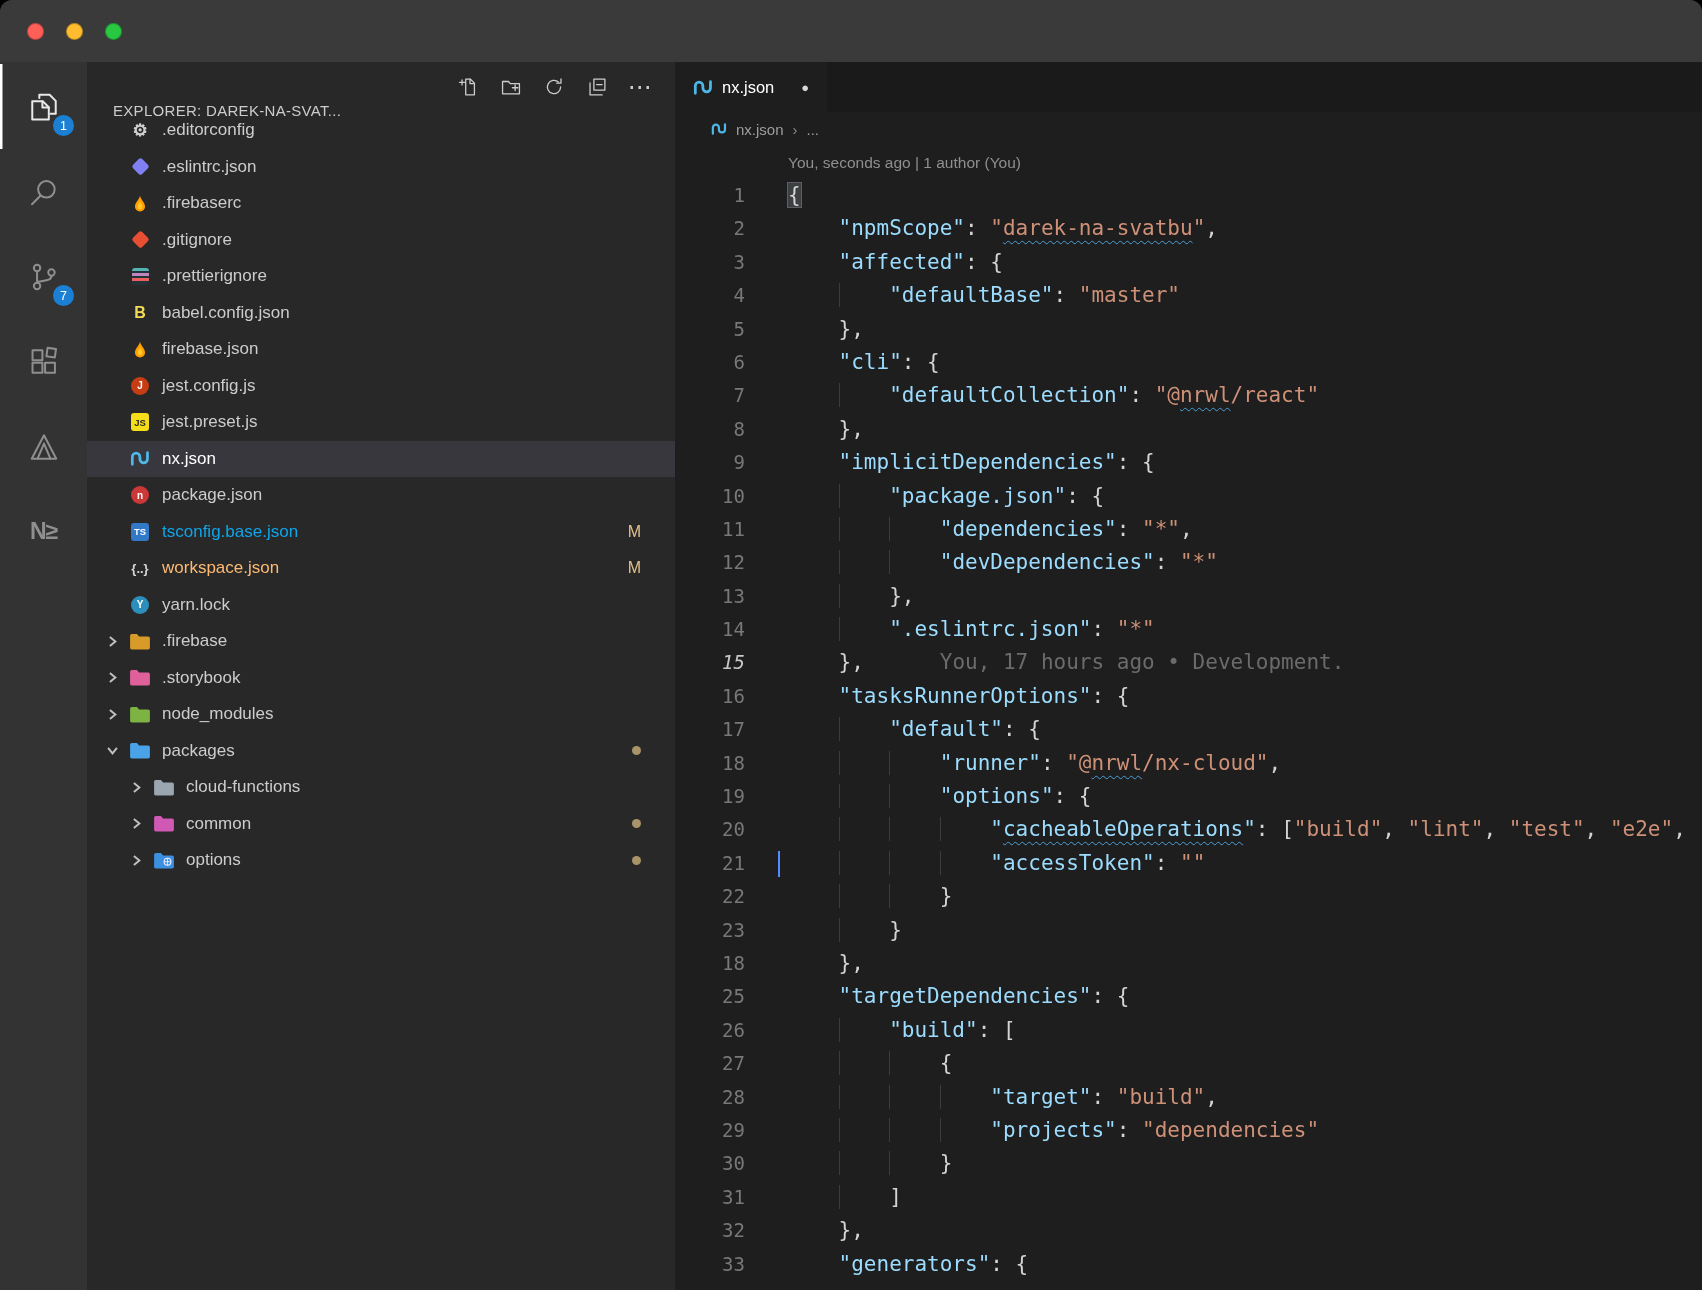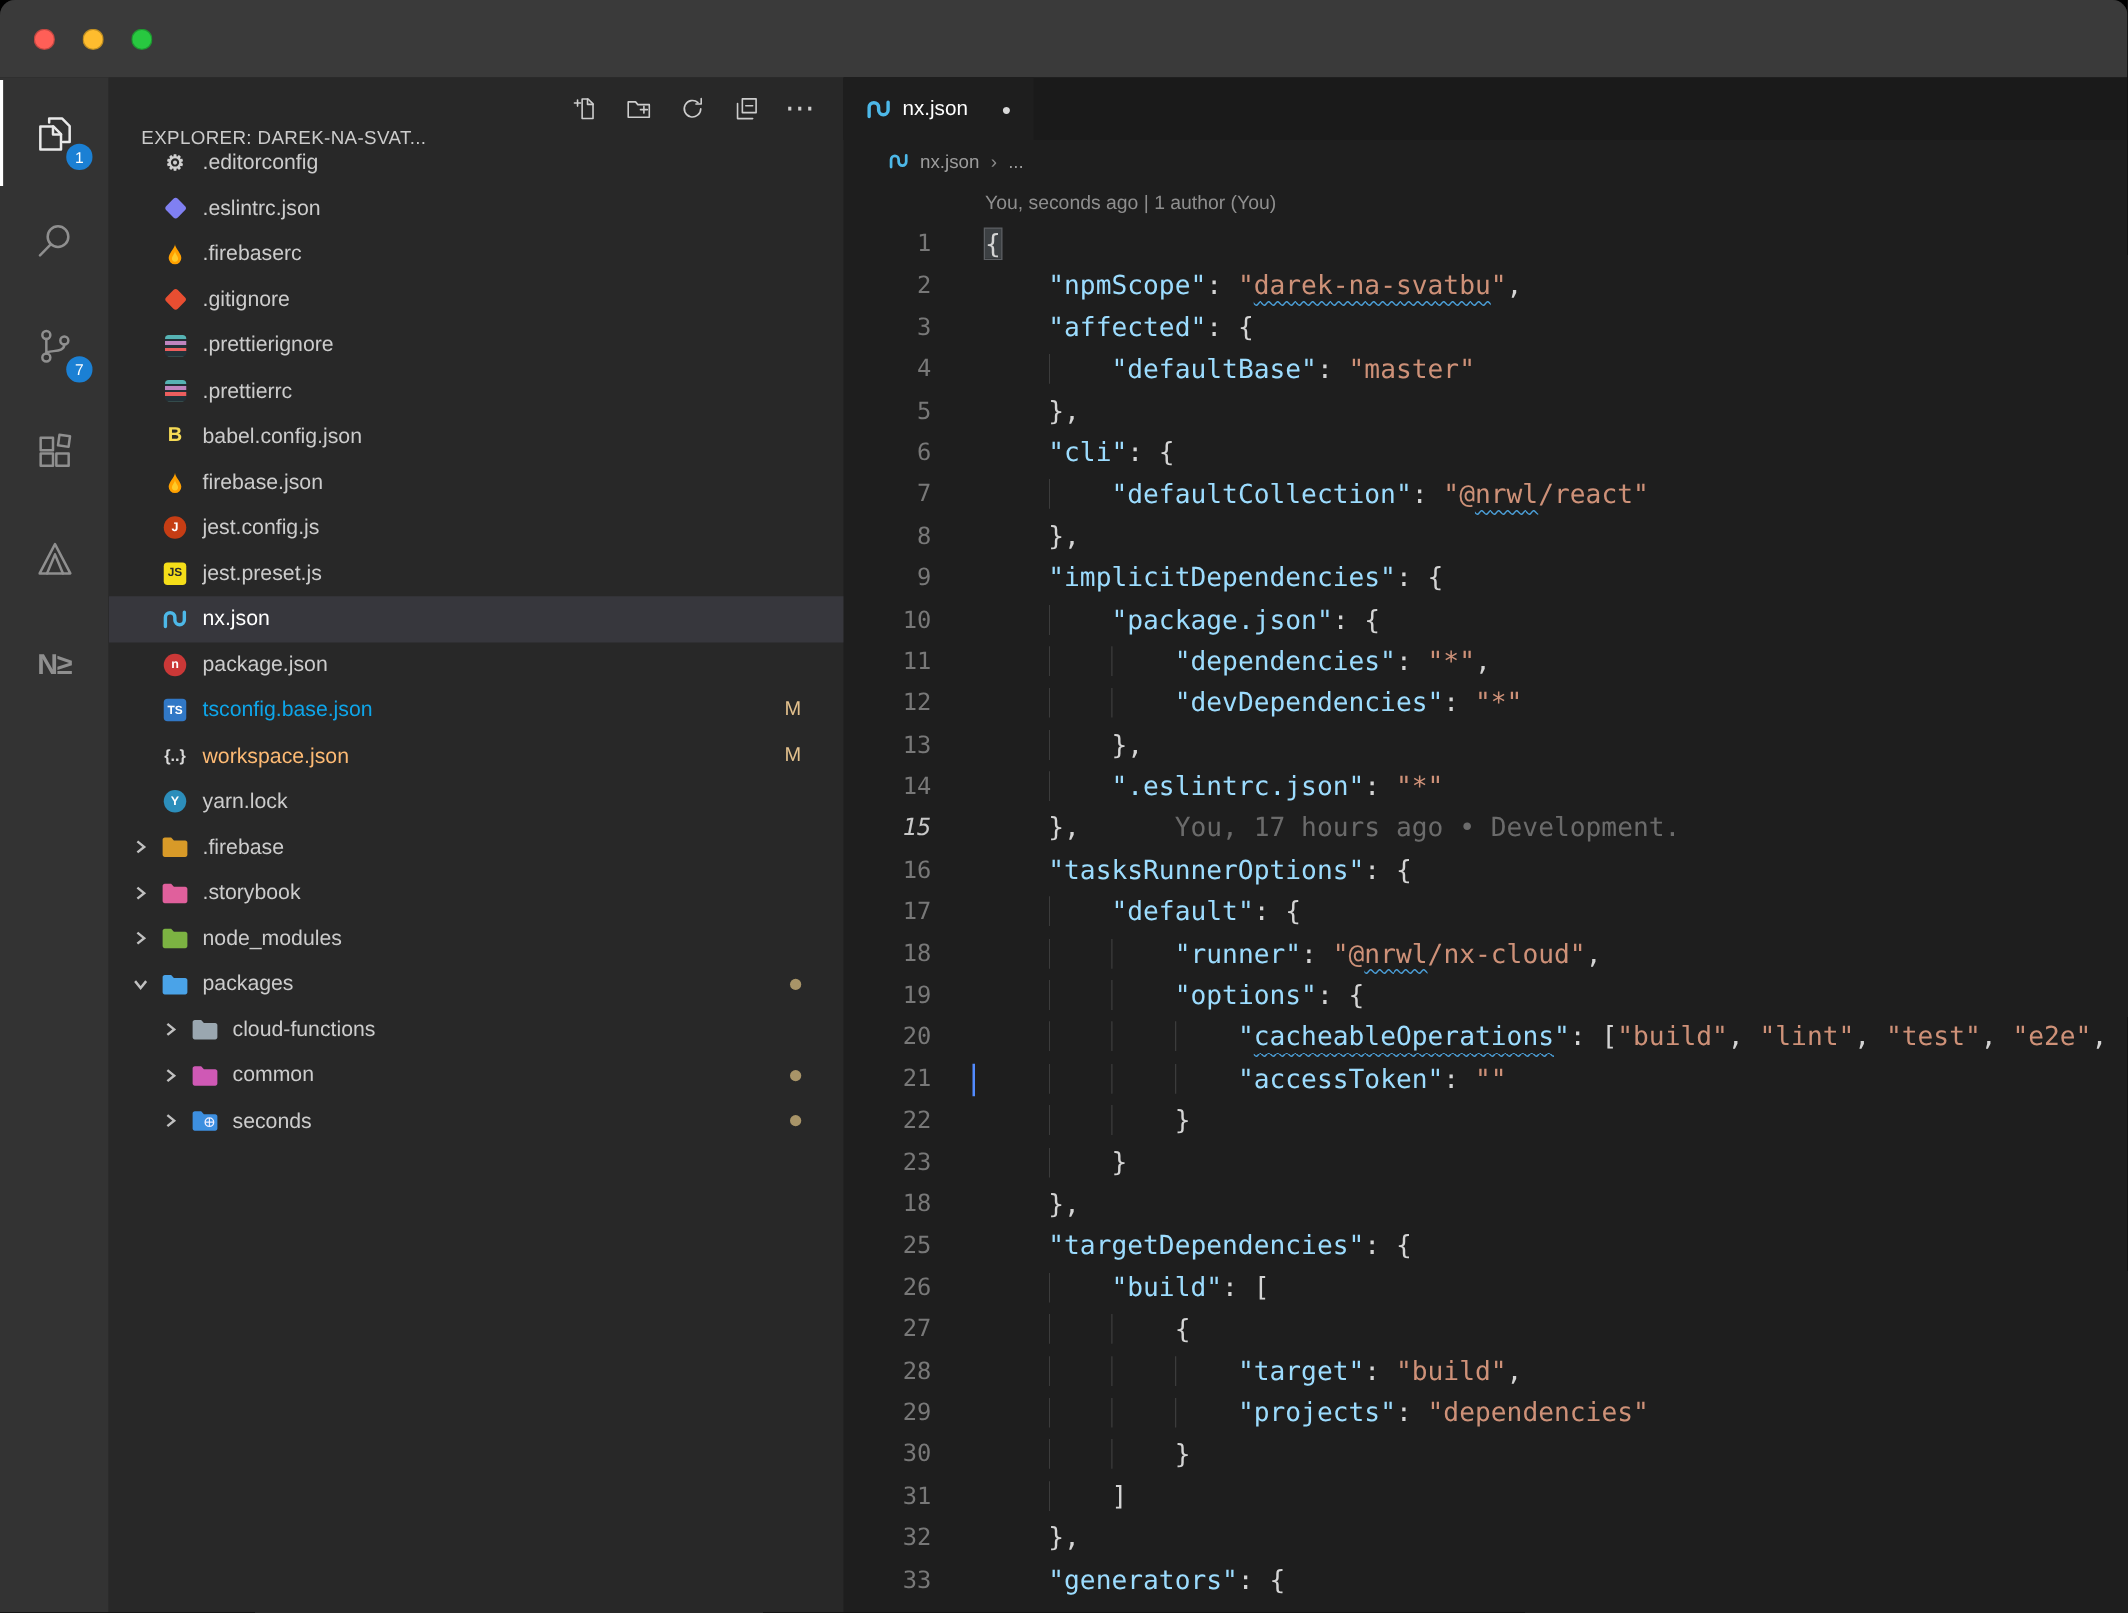--- a/index.html
+++ b/index.html
@@ -191,27 +191,20 @@
           <div class="frow" style="padding-left: 10px;">
             <span class="chev"></span>
             <span class="fi">
               <span class="st"></span>
             </span>
             <span class="flabel">.prettierignore</span>
           </div>
           <div class="frow" style="padding-left: 10px;">
             <span class="chev"></span>
             <span class="fi">
-              <span class="st"></span>
-            </span>
-            <span class="flabel">.prettierrc</span>
-          </div>
-          <div class="frow" style="padding-left: 10px;">
-            <span class="chev"></span>
-            <span class="fi">
               <span class="lt" style="color:#f5da55">B</span>
             </span>
             <span class="flabel">babel.config.json</span>
           </div>
           <div class="frow" style="padding-left: 10px;">
             <span class="chev"></span>
             <span class="fi">
               <svg width="18" height="18" viewBox="0 0 16 16">
                 <path d="M8 1 C8 4 3.5 7.5 3.5 11 a4.5 4.5 0 0 0 9 0 C12.5 7.5 8 4 8 1 Z" fill="#ffa000"></path>
                 <path d="M8 6 C8 8 5.8 9.6 5.8 11.4 a2.2 2.2 0 0 0 4.4 0 C10.2 9.6 8 8 8 6 Z" fill="#ffca28"></path>
@@ -358,21 +351,21 @@
                 <path d="M3 1.6 L7.2 5 L3 8.4" stroke="#c0c0c0" stroke-width="1.5"></path>
               </svg>
             </span>
             <span class="fi">
               <svg width="22" height="19" viewBox="0 0 20 17">
                 <path d="M1 3.2 C1 2.3 1.7 1.6 2.6 1.6 h4.6 l2 2.3 h8.2 c0.9 0 1.6 0.7 1.6 1.6 v8.7 c0 0.9 -0.7 1.6 -1.6 1.6 H2.6 C1.7 15.8 1 15.1 1 14.2 Z" fill="#3d8fe0"></path>
                 <circle cx="13.2" cy="9.6" r="3.1" fill="none" stroke="#eef" stroke-width="1"></circle>
                 <path d="M10.1 9.6 h6.2 M13.2 6.5 v6.2" stroke="#eef" stroke-width="0.8" fill="none"></path>
               </svg>
             </span>
-            <span class="flabel">seconds</span>
+            <span class="flabel">options</span>
             <span class="fbadge dot"></span>
           </div>
         </div>
     </div>
 
     <div class="editor">
       <div class="tabbar">
         <div class="tab">
           <svg width="20" height="17" viewBox="0 0 19 16">
             <path d="M2.2 13.5 V6.5 a3.6 3.6 0 0 1 7.2 0 v2 a3.6 3.6 0 0 0 7.2 0 V2.5" fill="none" stroke="#4db8e8" stroke-width="2.6" stroke-linecap="round"></path>

